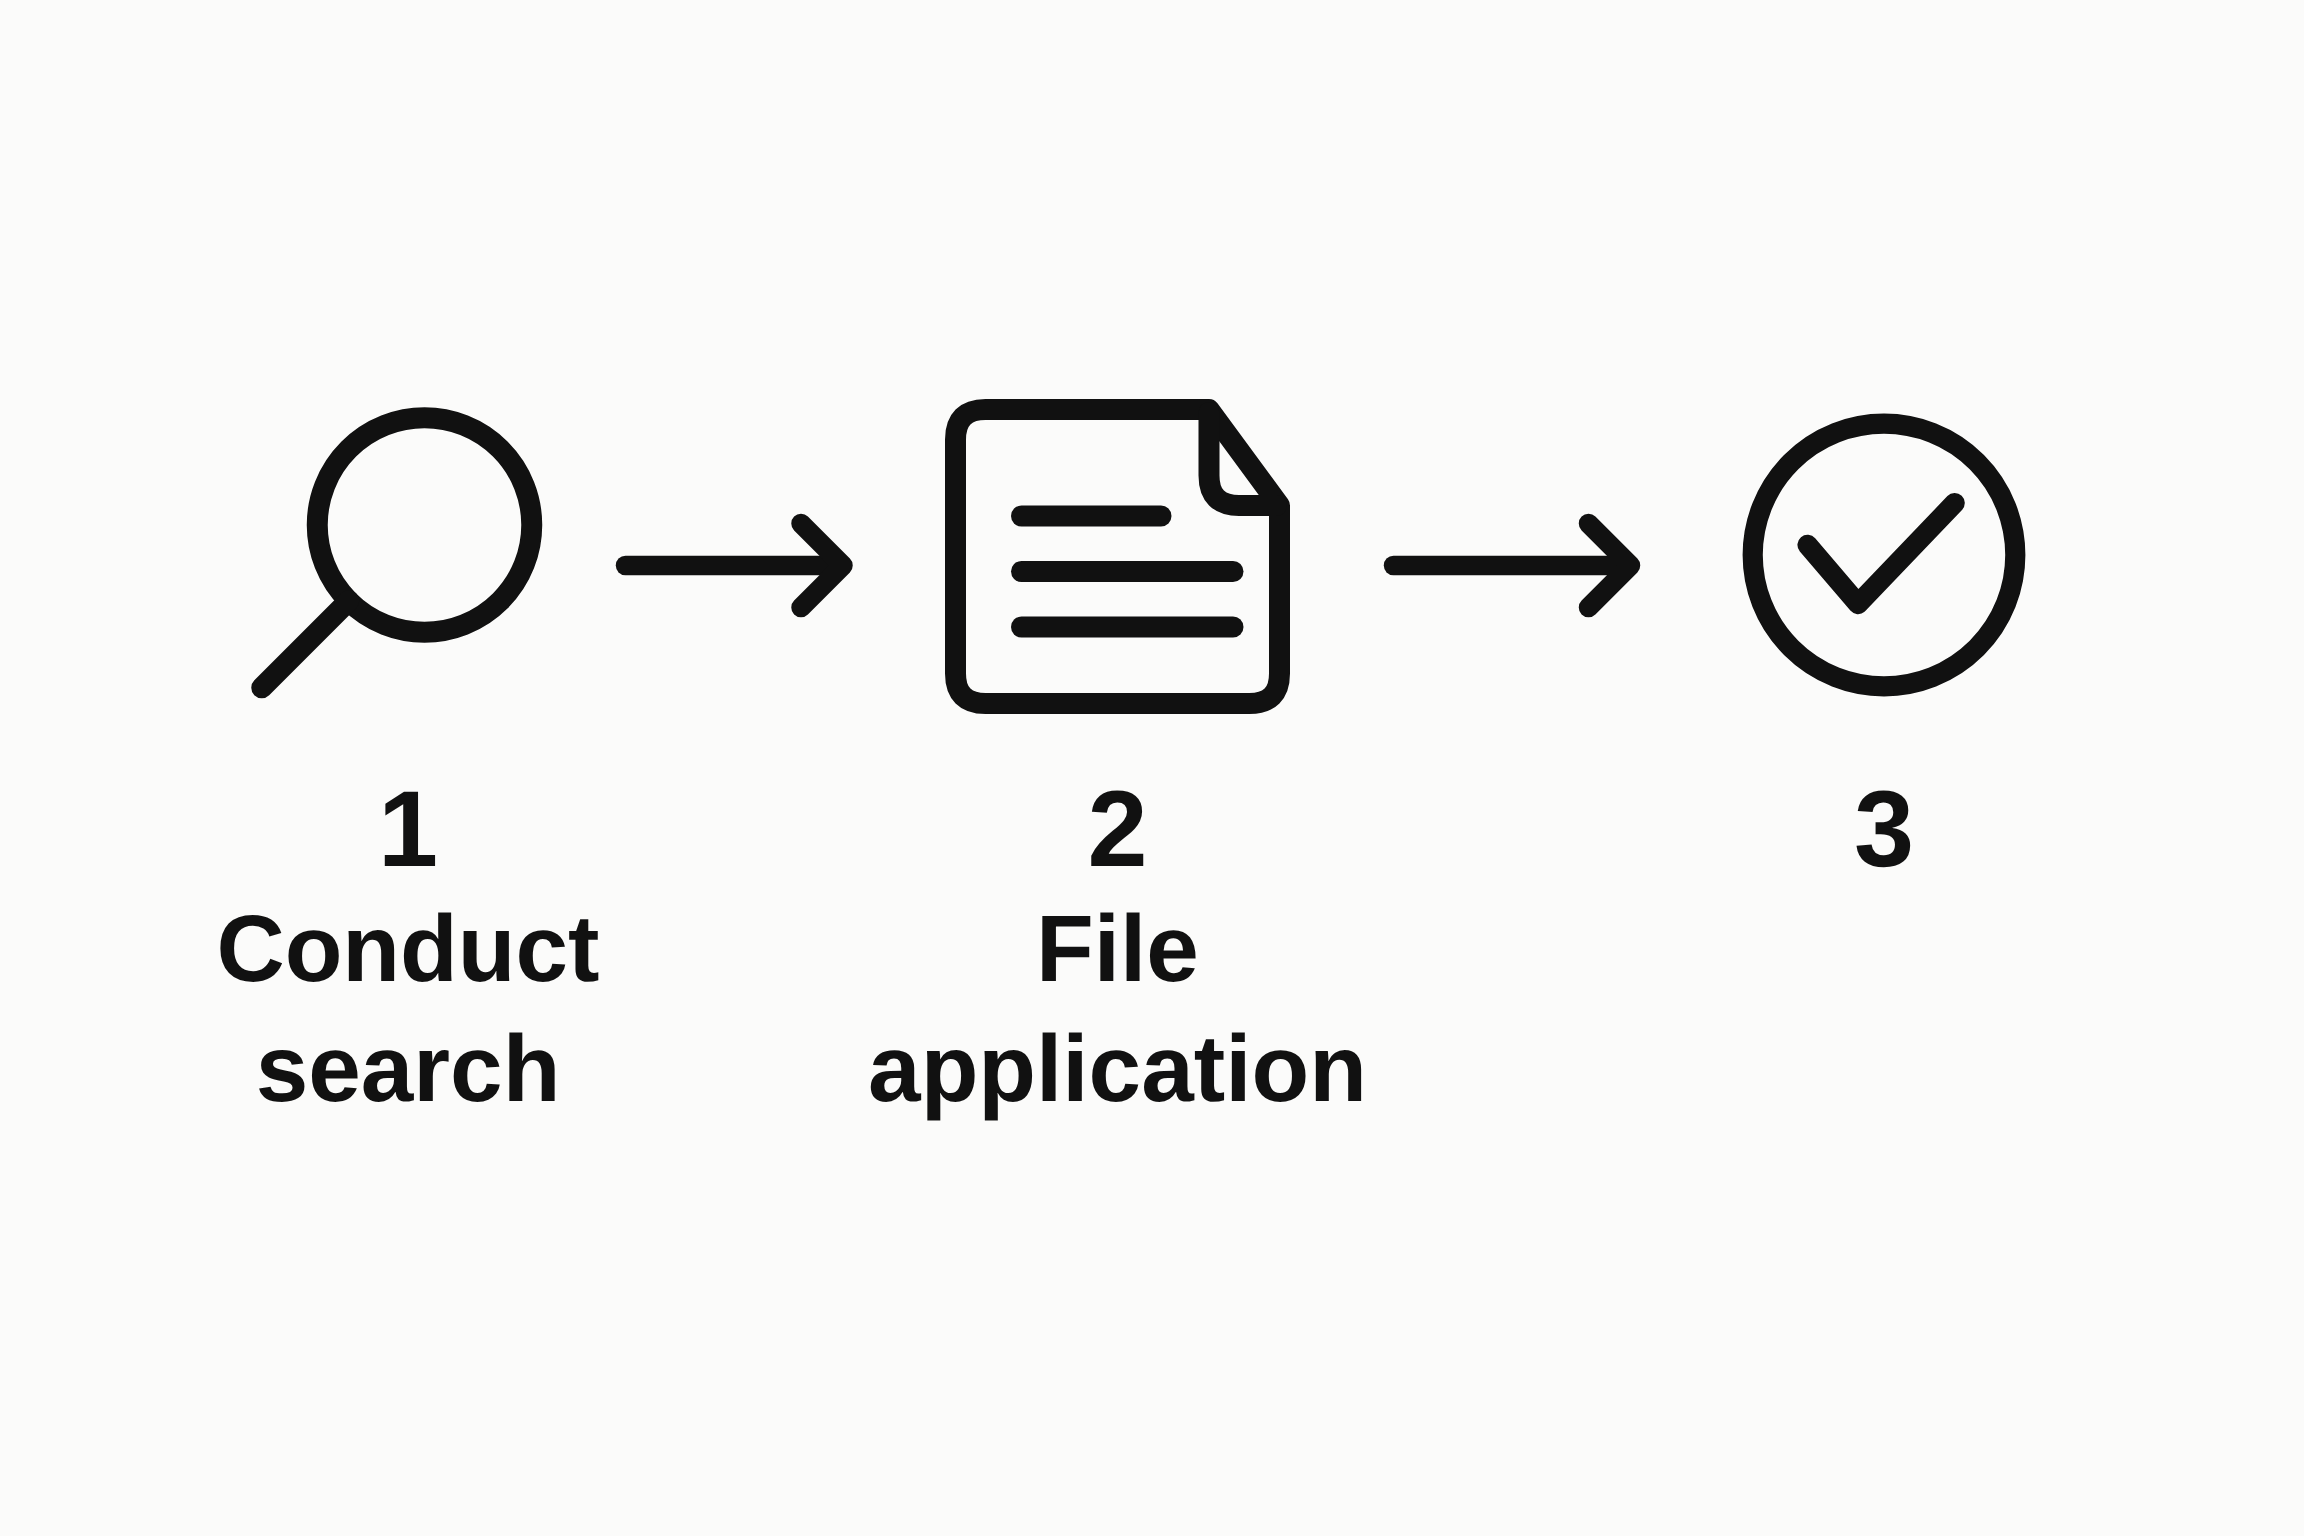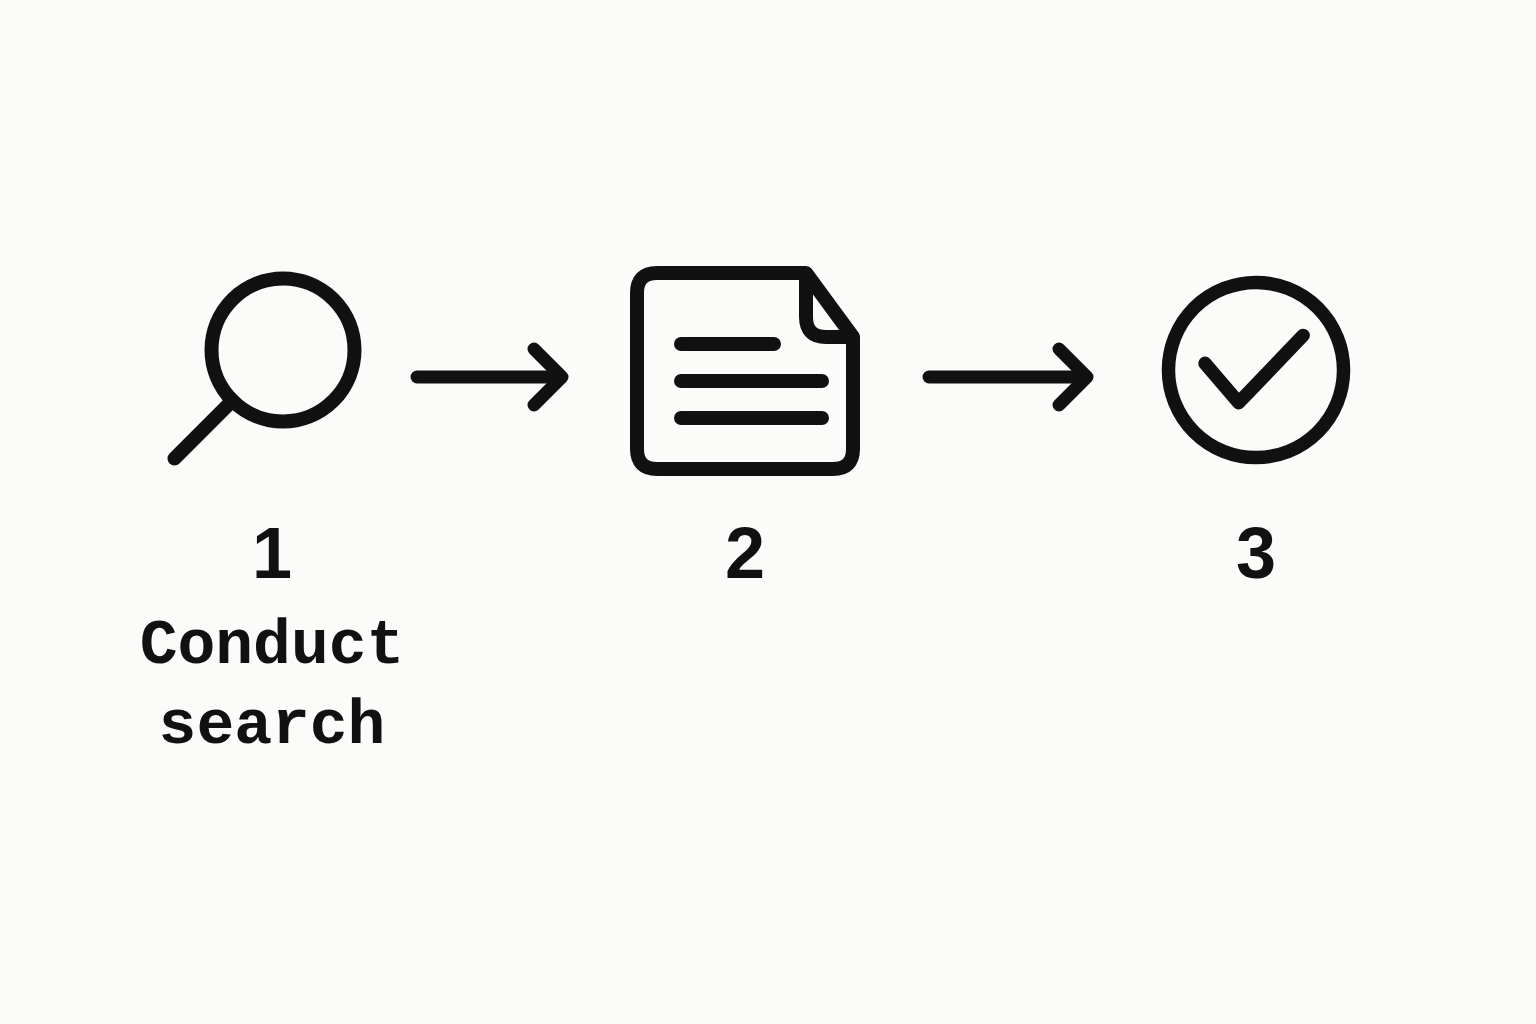--- a/index.html
+++ b/index.html
@@ -46,26 +46,24 @@
   .icon-check   { margin-top: 3px; }
 
   .step-number {
     margin-top: 38px;
     font-size: 72px;
     line-height: 1.1;
     font-weight: 700;
     letter-spacing: 0px;
   }
   .step-label {
-    margin-top: 14px;
     font-size: 63px;
     line-height: 1.27;
     font-weight: 700;
     max-width: 420px;
-    font-family: Liberation Mono, monospace;
   }
 
   .connector {
     position: absolute;
     top: 322px;
     height: 110px;
   }
   .connector.conn-1 { left: 410px; width: 165px; }
   .connector.conn-2 { left: 922px; width: 178px; }
 
@@ -101,20 +99,21 @@
     <div class="icon-wrap">
       <svg class="icon-doc" width="230" height="210" viewBox="0 0 23 21">
         <path class="stroke" stroke-width="1.4" d="M17.6 0.7 H2.7 Q0.7 0.7 0.7 2.7 V18.3 Q0.7 20.3 2.7 20.3 H20.3 Q22.3 20.3 22.3 18.3 V7.1 Z"></path>
         <path class="stroke" stroke-width="1.4" d="M17.6 0.9 V5.1 Q17.6 7.1 19.6 7.1 H22.1"></path>
         <line class="stroke" x1="5.1" y1="7.8" x2="14.4" y2="7.8" stroke-width="1.4"></line>
         <line class="stroke" x1="5.1" y1="11.5" x2="19.2" y2="11.5" stroke-width="1.4"></line>
         <line class="stroke" x1="5.1" y1="15.2" x2="19.2" y2="15.2" stroke-width="1.4"></line>
       </svg>
     </div>
     <div class="step-number">2</div>
+    <div class="step-label">File application</div>
   </div>
 
   <svg class="connector conn-2" viewBox="0 0 178 110">
     <line class="stroke" x1="7" y1="55" x2="163" y2="55" stroke-width="13"></line>
     <polyline class="stroke" points="137,27 165,55 137,83" stroke-width="13"></polyline>
   </svg>
 
   <div class="step-col col-3">
     <div class="icon-wrap">
       <svg class="icon-check" width="202" height="202" viewBox="0 0 21 21">

